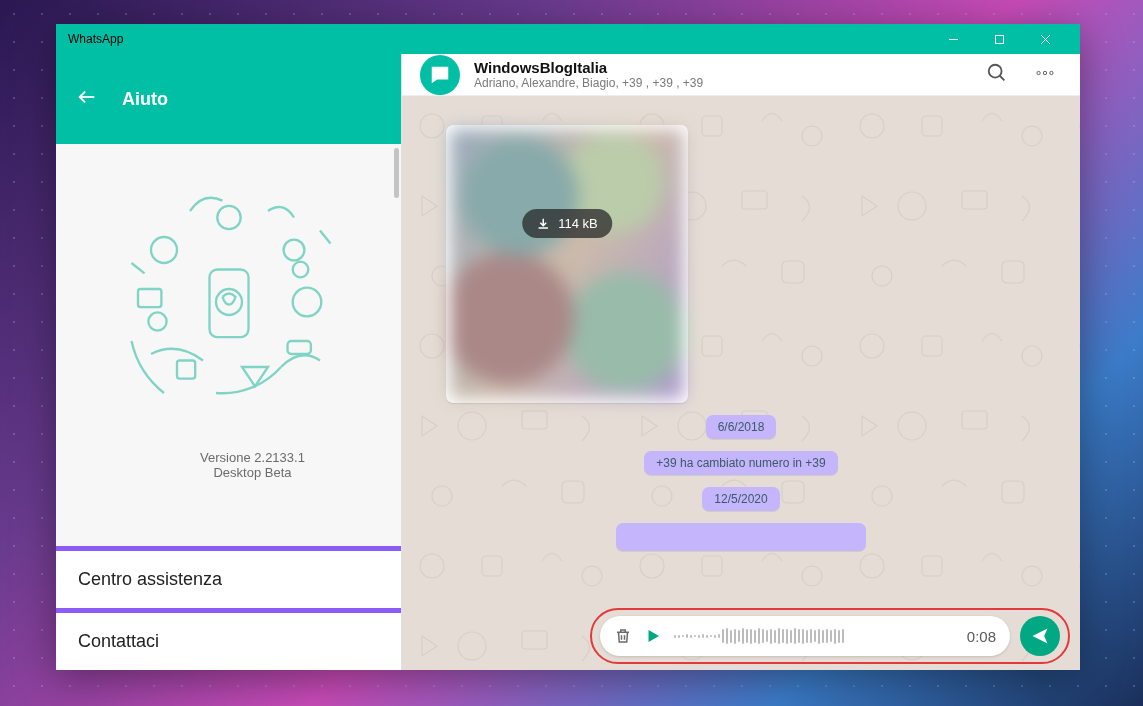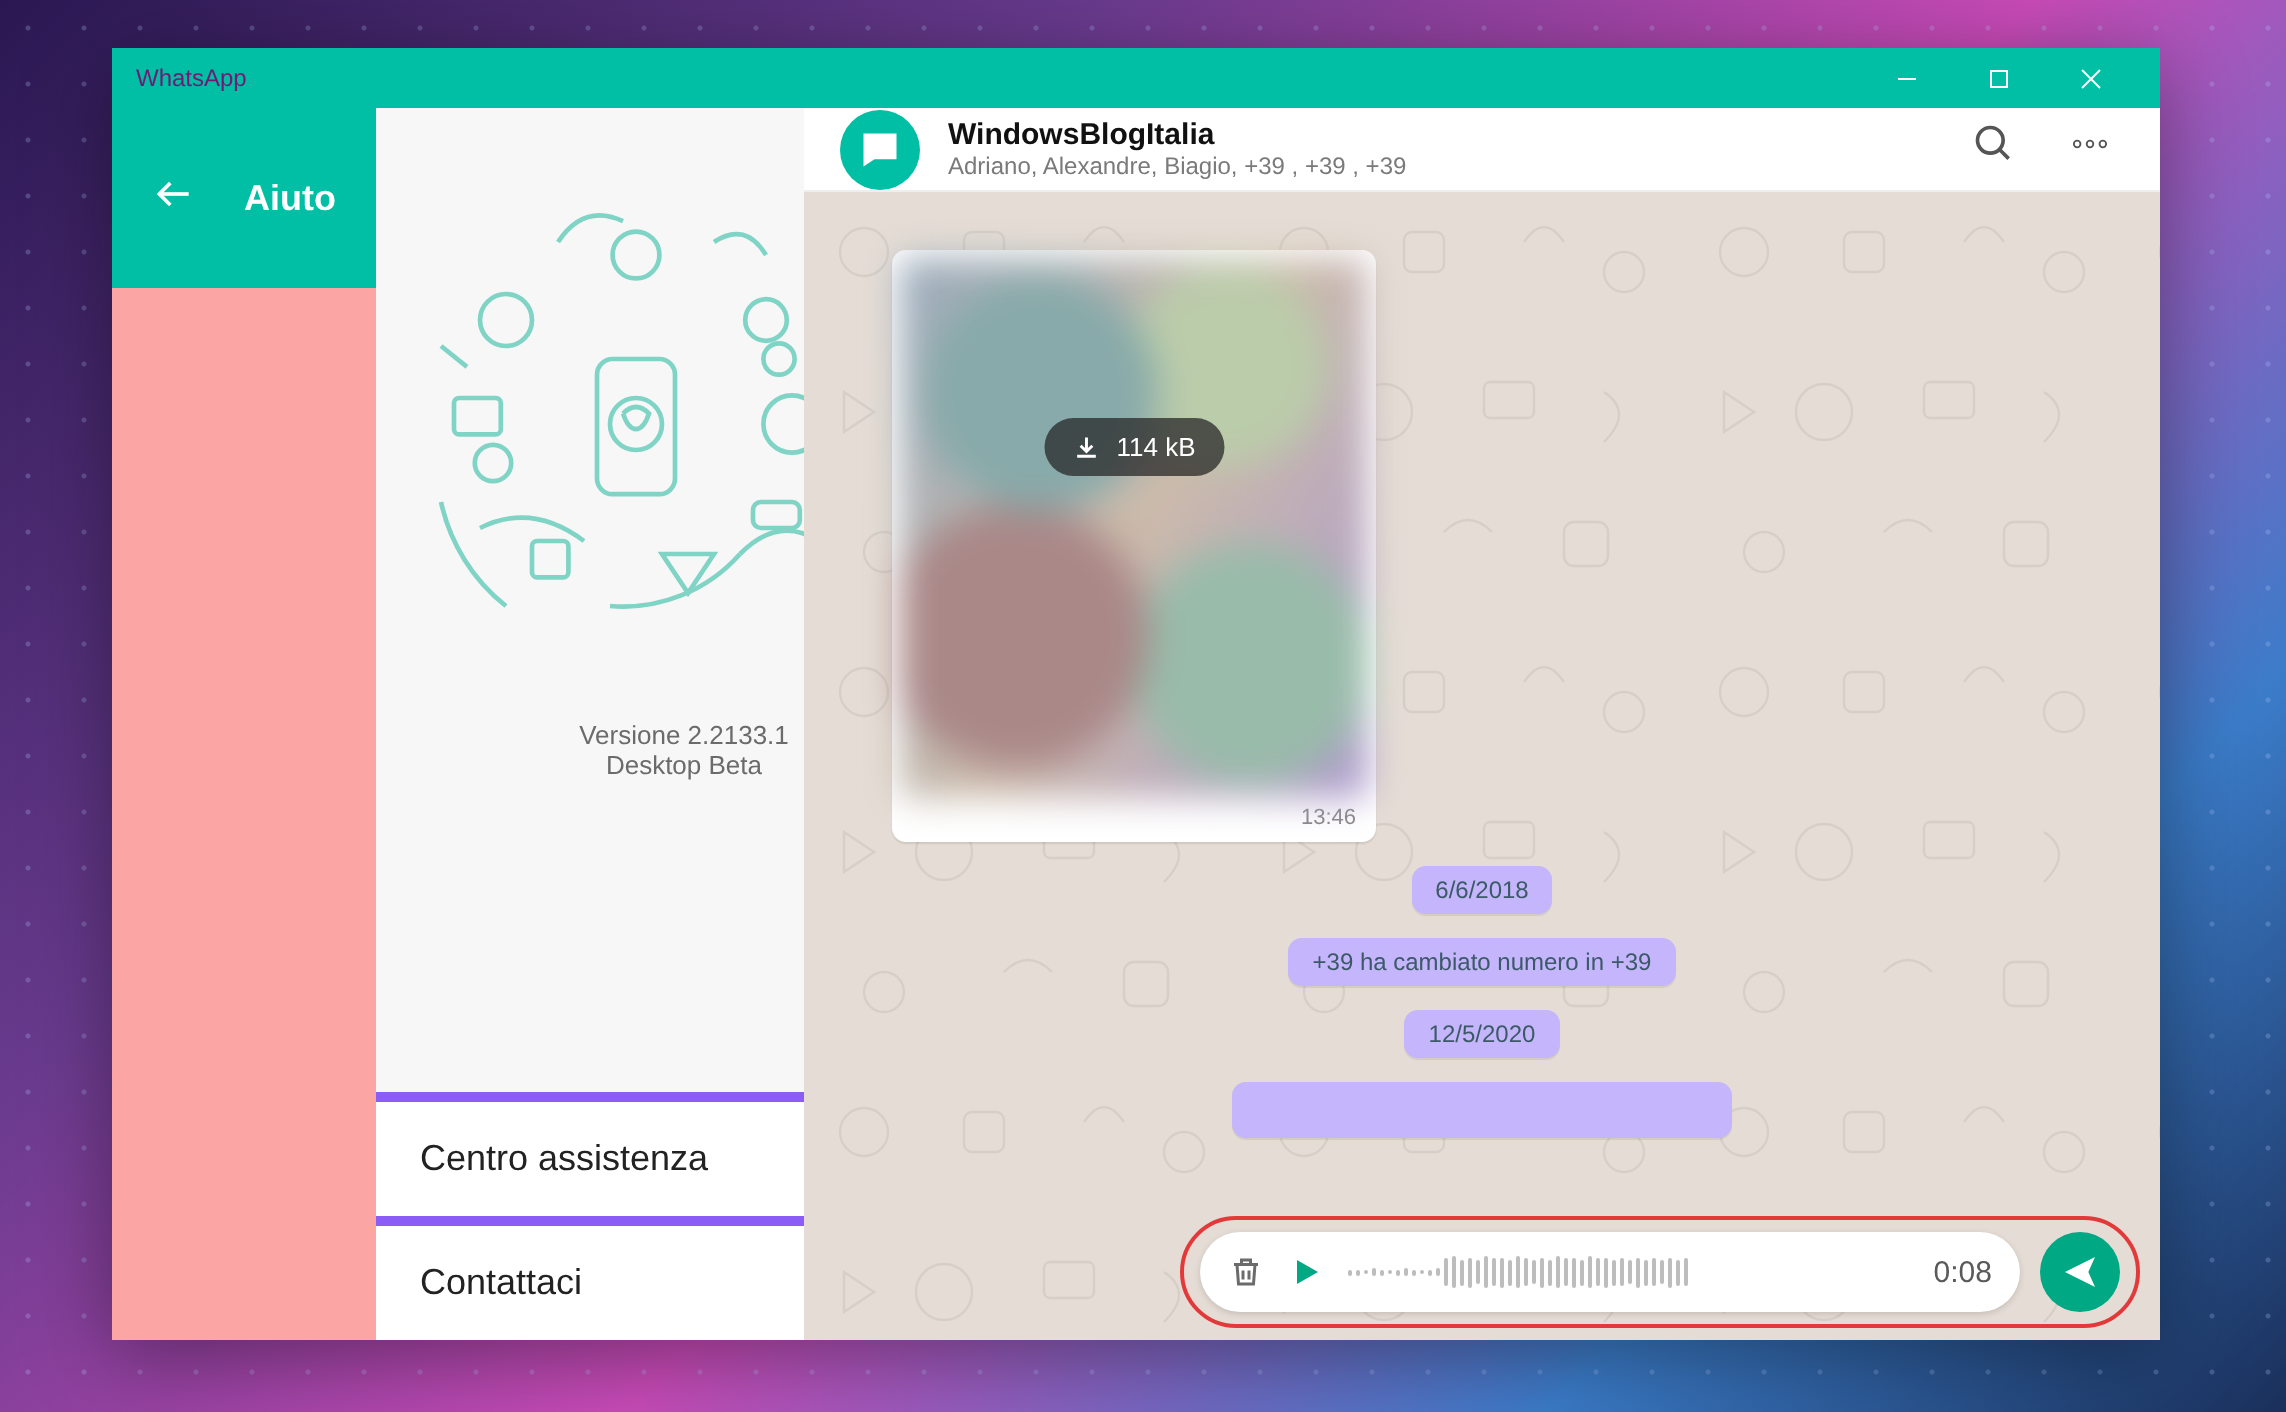--- a/index.html
+++ b/index.html
@@ -13,31 +13,31 @@
   content: ""; position: absolute; inset: 0;
   background-image: radial-gradient(circle, rgba(180,200,255,.25) 1px, transparent 1.5px);
   background-size: 28px 28px;
 }
 .window {
   position: absolute; left: 56px; top: 24px; width: 1024px; height: 646px;
   background: #fff; box-shadow: 0 8px 40px rgba(0,0,0,.4);
   display: flex; flex-direction: column;
 }
 .titlebar {
-  height: 30px; background: #00bfa5; color: #701a75;
+  height: 30px; background: #00bfa5; color: #000000;
   display: flex; align-items: center; padding: 4px 12px;
   font-size: 12px;
 }
 .titlebar .title { flex: 1; }
 .winbtn { width: 46px; height: 30px; display: flex; align-items: center; justify-content: center; cursor: pointer; }
 .winbtn svg { stroke: #fff; }
 
 .body { flex: 1; display: flex; overflow: hidden; }
 
-.sidebar { width: 346px; background: #fca5a5; display: flex; border-right: 1px solid #e0e0e0; }
+.sidebar { width: 346px; background: #6d28d9; display: flex; flex-direction: column; border-right: 1px solid #e0e0e0; }
 .side-header {
   height: 90px; background: #00bfa5; color: #fff;
   display: flex; align-items: center; padding: 0 20px; gap: 24px;
 }
 .back-btn { cursor: pointer; }
 .side-title { font-size: 18px; font-weight: 600; }
 
 .side-main { flex: 1; background: #f7f7f7; display: flex; flex-direction: column; align-items: center; padding-top: 28px; position: relative; }
 .doodle-circle {
   width: 260px; height: 260px; border-radius: 50%; position: relative; overflow: hidden;
@@ -268,21 +268,20 @@
           <div class="msg-image-wrap">
             <div style="position:relative;">
               <div class="msg-image"></div>
               <div class="dl-badge">
                 <svg width="14" height="14" viewBox="0 0 24 24" fill="#fff">
                     <path d="M12 3 v12 M7 10 l5 5 l5 -5 M4 19 h16" stroke="#fff" stroke-width="2.5" fill="none"></path>
                   </svg>
                 <span>114 kB</span>
               </div>
             </div>
-            <div class="msg-time">13:46</div>
           </div>
         </div>
 
         <div class="date-chip">6/6/2018</div>
         <div class="sys-chip">+39                  ha cambiato numero in +39</div>
         <div class="date-chip">12/5/2020</div>
         <div class="sys-chip empty"></div>
 
         <div class="recorder-wrap">
           <div class="rec-pill">

